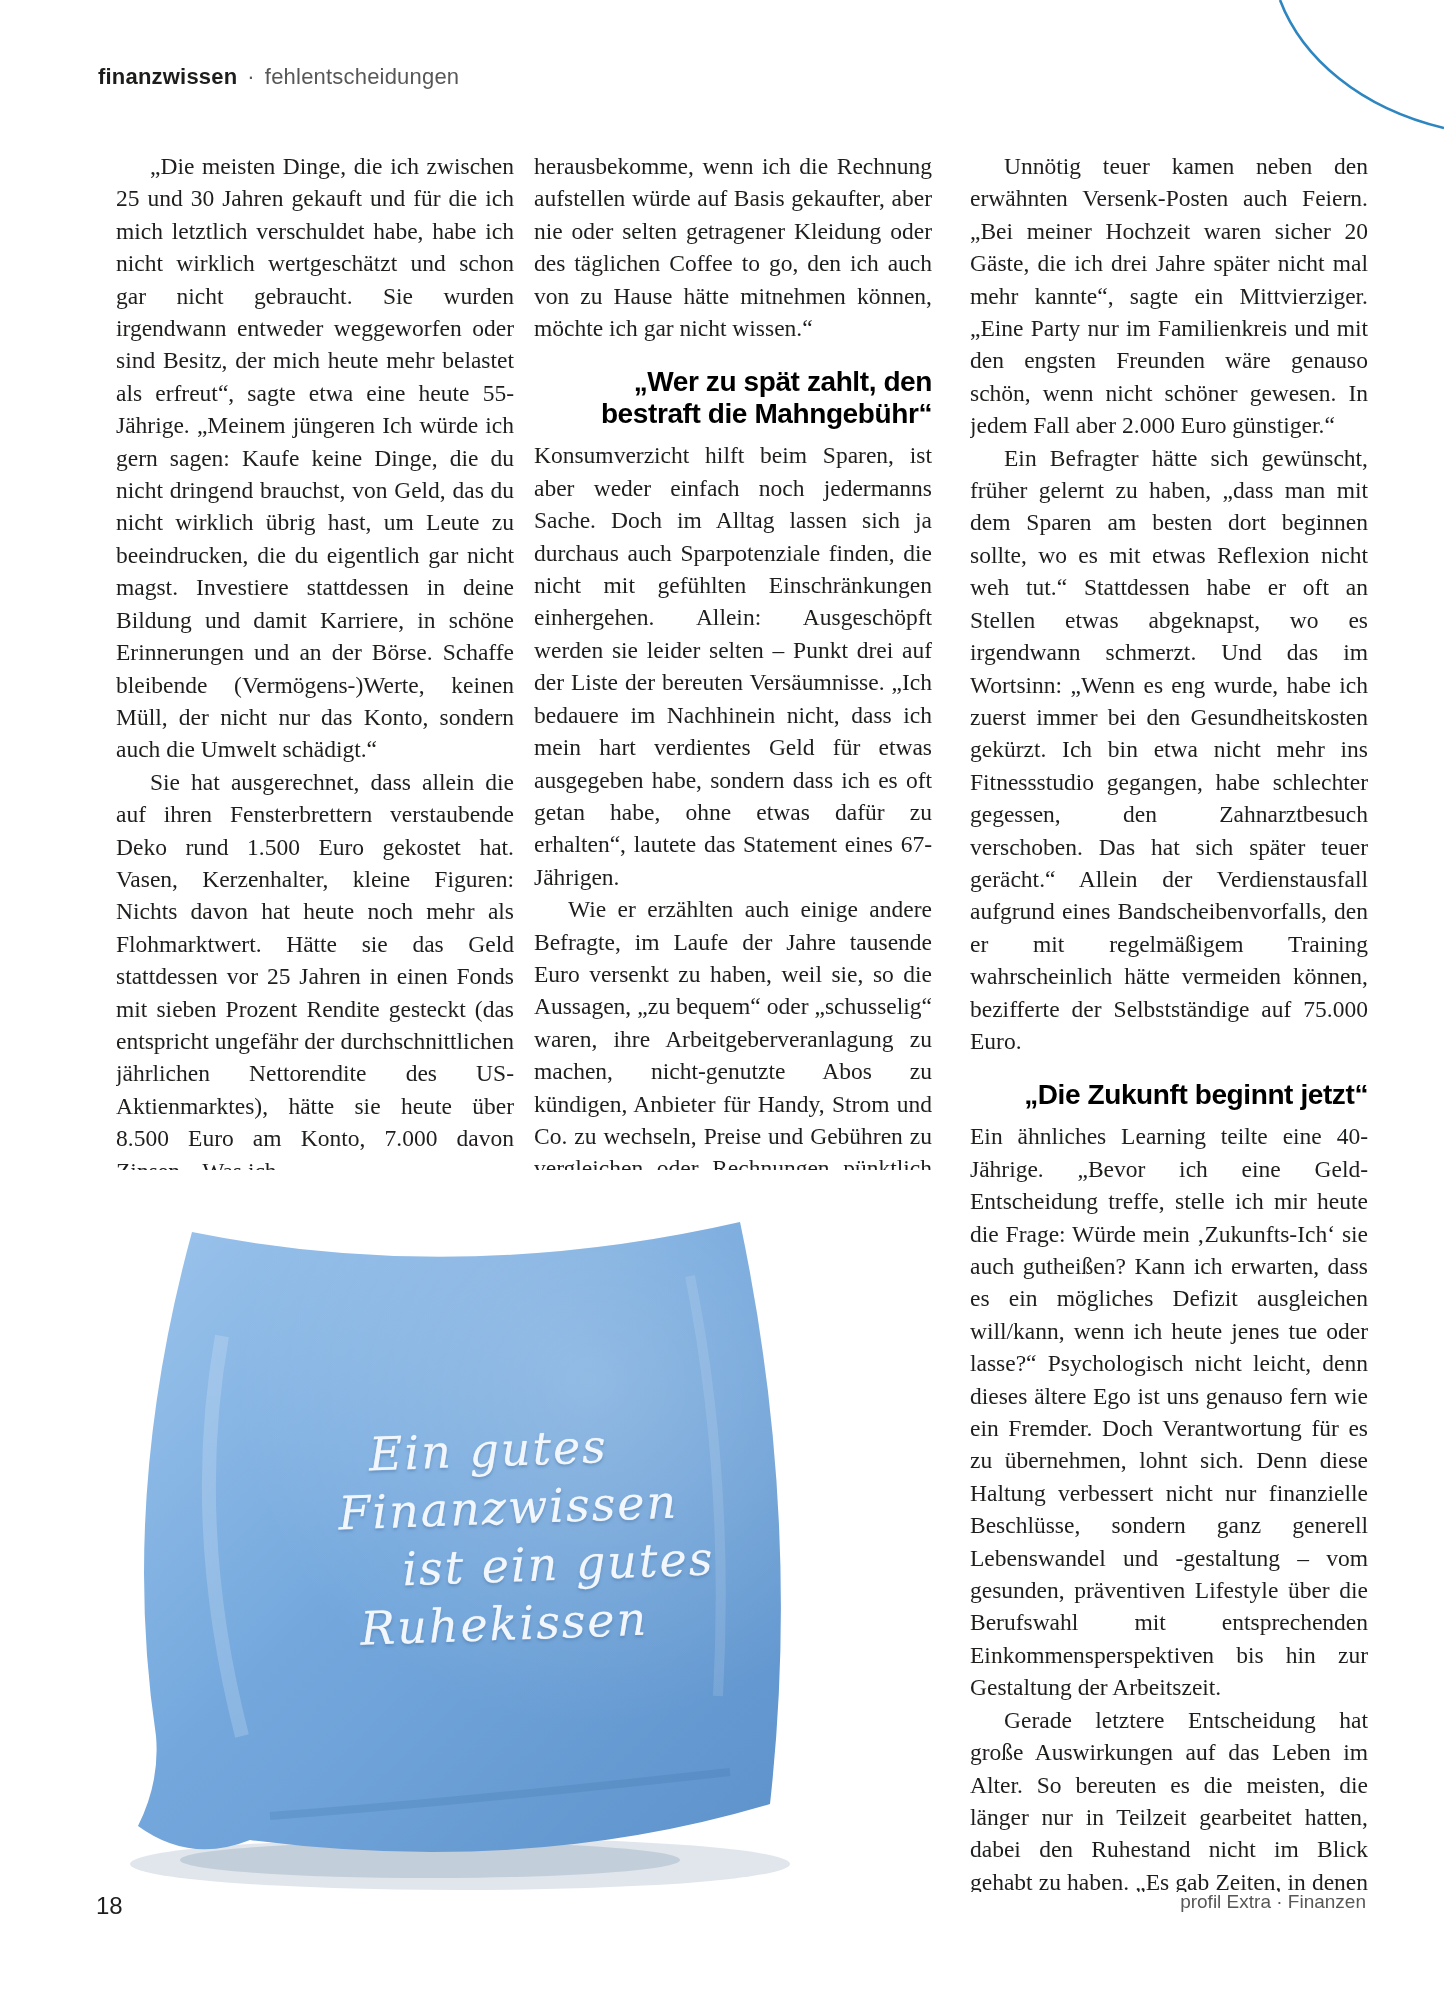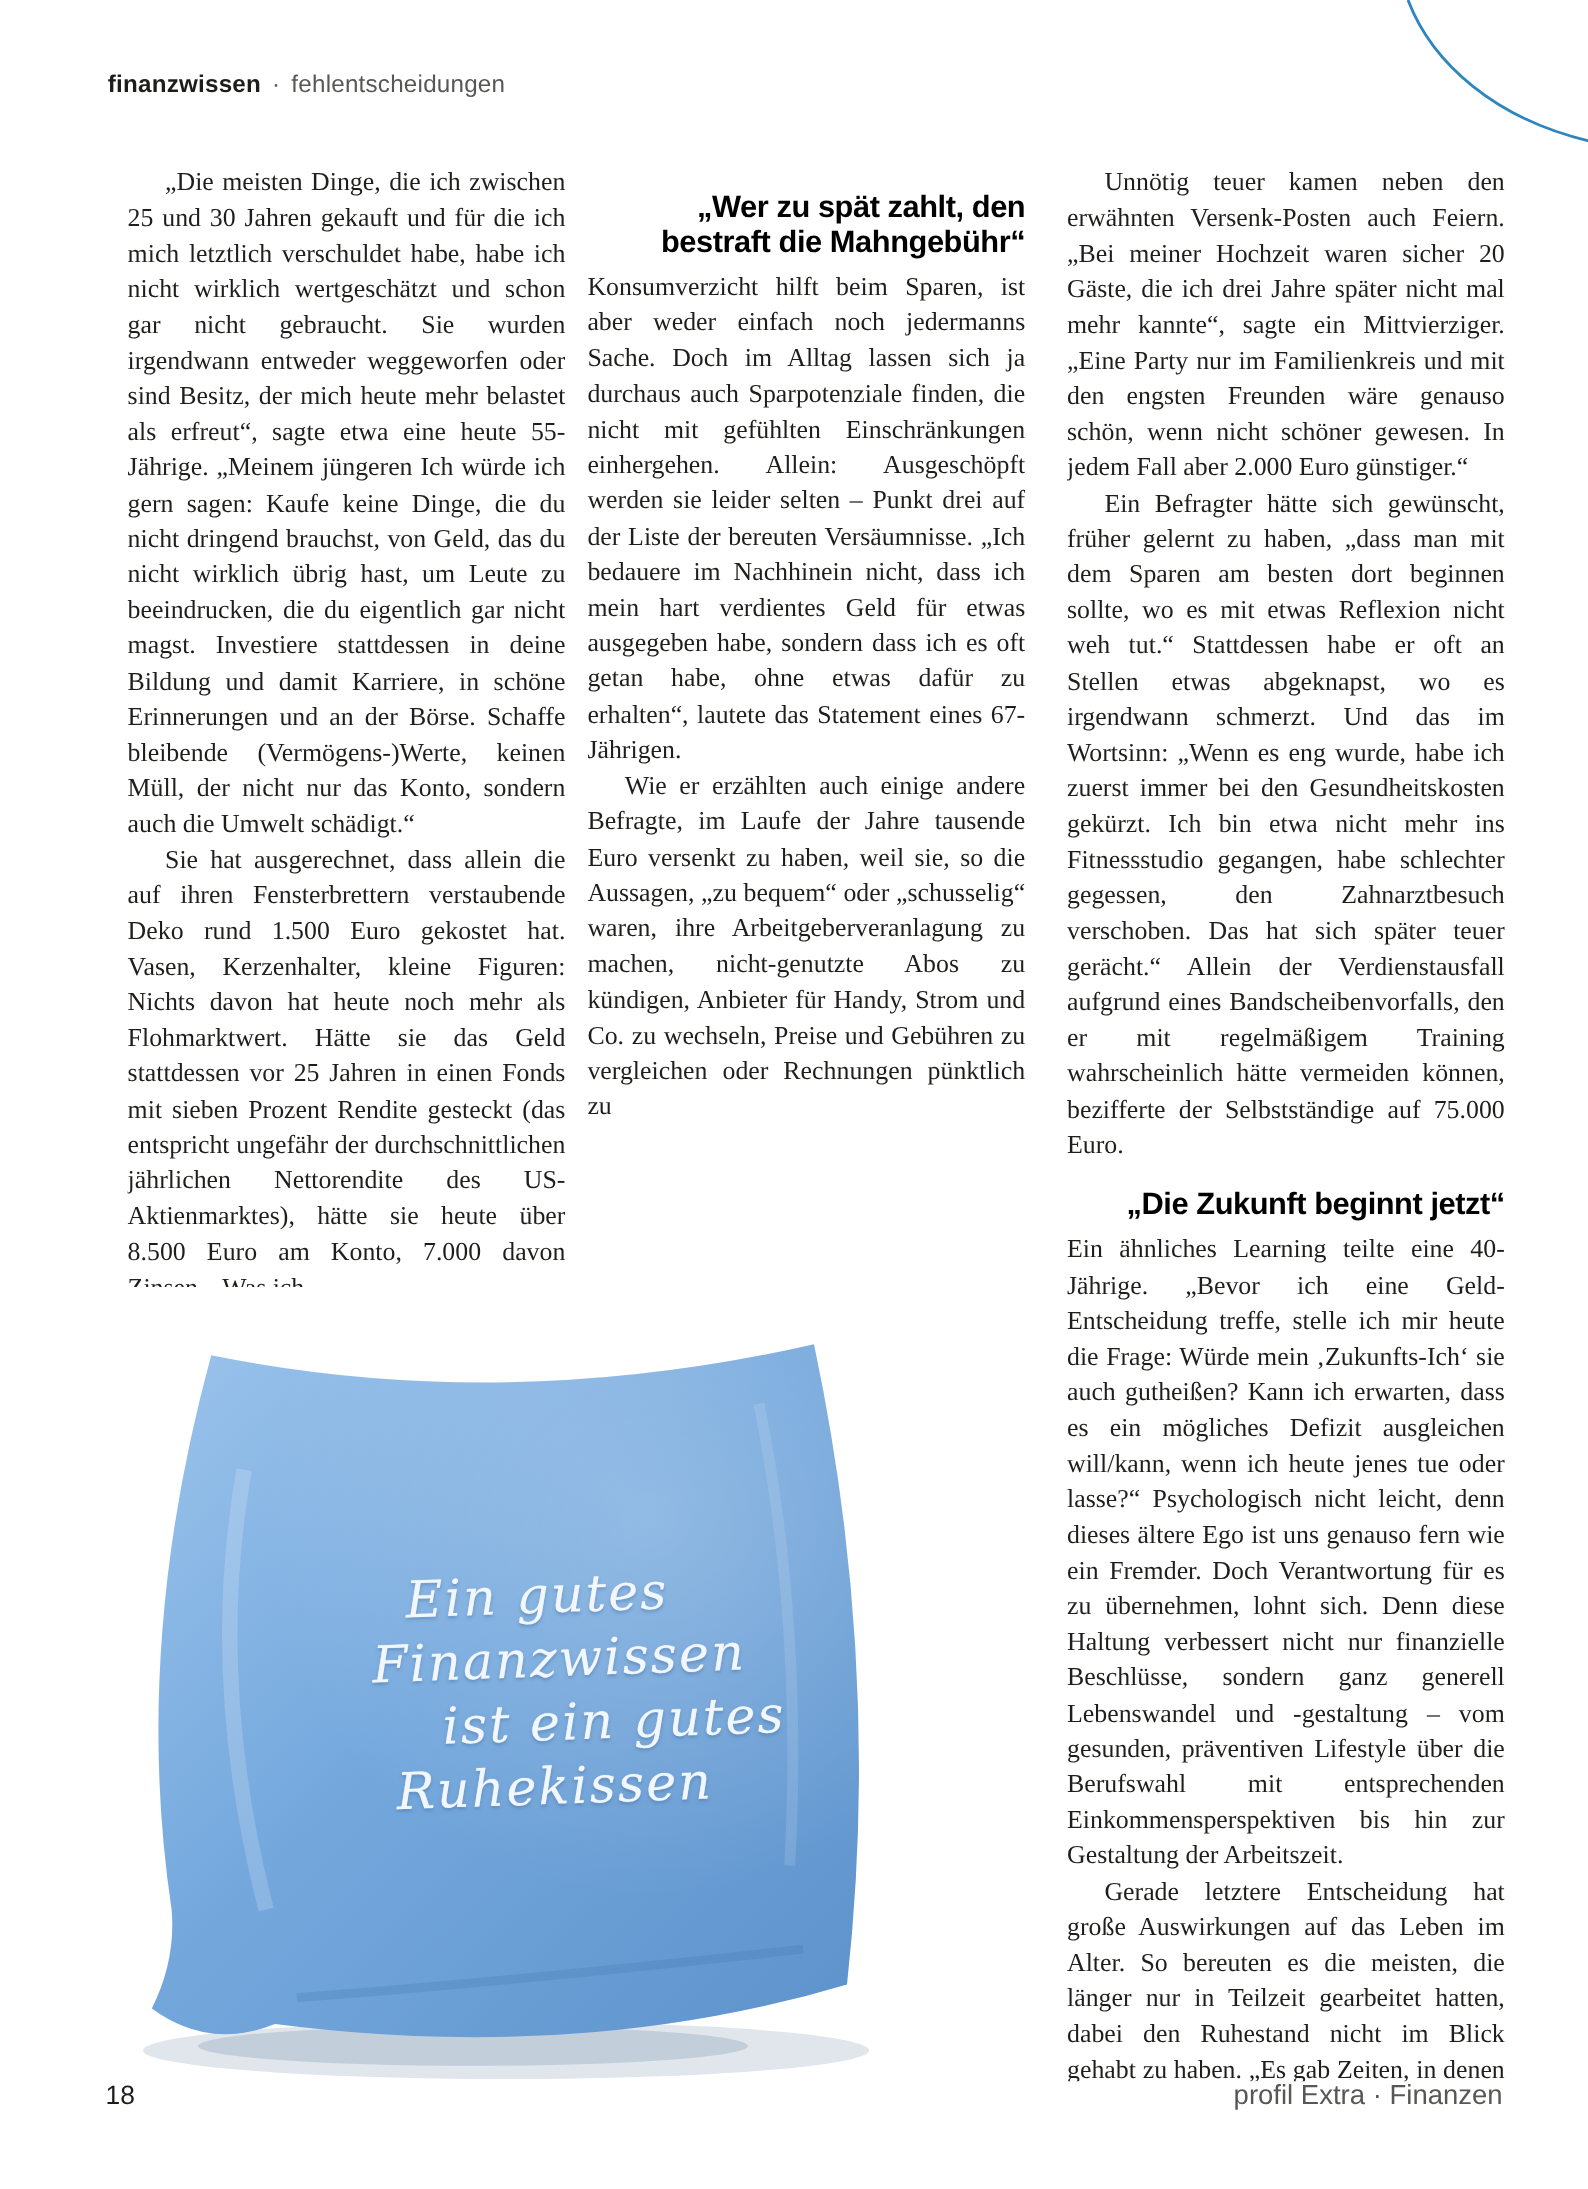--- a/index.html
+++ b/index.html
@@ -36,41 +36,42 @@
   .pline{position:absolute;width:100%;text-align:center;font-size:46px;letter-spacing:2px;white-space:nowrap;}
   .pl1{top:208px;transform:translateX(24px);}
   .pl2{top:266px;transform:translateX(42px);}
   .pl3{top:324px;transform:translateX(90px);}
   .pl4{top:382px;transform:translateX(34px);}
 
   
   .pageno{position:absolute;left:96px;top:1892px;font-family:"Liberation Sans",sans-serif;
           font-size:24px;color:#1d1d1b;}
   .brand{position:absolute;right:78px;top:1891px;font-family:"Liberation Sans",sans-serif;
-         font-size:25px;color:#575756;white-space:nowrap;}
+         font-size:19px;color:#575756;white-space:nowrap;}
 </style>
 </head>
 <body>
 
 <div class="page">
 
   <svg class="arc" width="180" height="132" viewBox="0 0 180 132">
     <path d="M16,0 C38,58 96,108 180,128" fill="none" stroke="#2e86c1" stroke-width="2.6"></path>
   </svg>
 
   <div class="kicker">
     <span class="k-strong">finanzwissen</span><span class="k-sep">·</span><span>fehlentscheidungen</span>
   </div>
 
   <div class="col" id="col1">
     <p class="ind">„Die meisten Dinge, die ich zwischen 25 und 30 Jahren gekauft und für die ich mich letztlich verschuldet habe, habe ich nicht wirklich wertgeschätzt und schon gar nicht gebraucht. Sie wurden irgendwann entweder weggeworfen oder sind Besitz, der mich heute mehr belastet als erfreut“, sagte etwa eine heute 55-Jährige. „Meinem jüngeren Ich würde ich gern sagen: Kaufe keine Dinge, die du nicht dringend brauchst, von Geld, das du nicht wirklich übrig hast, um Leute zu beeindrucken, die du eigentlich gar nicht magst. Investiere stattdessen in deine Bildung und damit Karriere, in schöne Erinnerungen und an der Börse. Schaffe bleibende (Vermögens-)Werte, keinen Müll, der nicht nur das Konto, sondern auch die Umwelt schädigt.“</p>
     <p class="ind">Sie hat ausgerechnet, dass allein die auf ihren Fensterbrettern verstaubende Deko rund 1.500 Euro gekostet hat. Vasen, Kerzenhalter, kleine Figuren: Nichts davon hat heute noch mehr als Flohmarktwert. Hätte sie das Geld stattdessen vor 25 Jahren in einen Fonds mit sieben Prozent Rendite gesteckt (das entspricht ungefähr der durchschnittlichen jährlichen Nettorendite des US-Aktienmarktes), hätte sie heute über 8.500 Euro am Konto, 7.000 davon Zinsen. „Was ich</p>
   </div>
 
   <div class="col" id="col2">
+    <p>herausbekomme, wenn ich die Rechnung aufstellen würde auf Basis gekaufter, aber nie oder selten getragener Kleidung oder des täglichen Coffee to go, den ich auch von zu Hause hätte mitnehmen können, möchte ich gar nicht wissen.“</p>
     <h2 class="subhead">„Wer zu spät zahlt, den bestraft die Mahngebühr“</h2>
     <p>Konsumverzicht hilft beim Sparen, ist aber weder einfach noch jedermanns Sache. Doch im Alltag lassen sich ja durchaus auch Sparpotenziale finden, die nicht mit gefühlten Einschränkungen einhergehen. Allein: Ausgeschöpft werden sie leider selten – Punkt drei auf der Liste der bereuten Versäumnisse. „Ich bedauere im Nachhinein nicht, dass ich mein hart verdientes Geld für etwas ausgegeben habe, sondern dass ich es oft getan habe, ohne etwas dafür zu erhalten“, lautete das Statement eines 67-Jährigen.</p>
     <p class="ind">Wie er erzählten auch einige andere Befragte, im Laufe der Jahre tausende Euro versenkt zu haben, weil sie, so die Aussagen, „zu bequem“ oder „schusselig“ waren, ihre Arbeitgeberveranlagung zu machen, nicht-genutzte Abos zu kündigen, Anbieter für Handy, Strom und Co. zu wechseln, Preise und Gebühren zu vergleichen oder Rechnungen pünktlich zu</p>
   </div>
 
   <div class="col" id="col3">
     <p class="ind">Unnötig teuer kamen neben den erwähnten Versenk-Posten auch Feiern. „Bei meiner Hochzeit waren sicher 20 Gäste, die ich drei Jahre später nicht mal mehr kannte“, sagte ein Mittvierziger. „Eine Party nur im Familienkreis und mit den engsten Freunden wäre genauso schön, wenn nicht schöner gewesen. In jedem Fall aber 2.000 Euro günstiger.“</p>
     <p class="ind">Ein Befragter hätte sich gewünscht, früher gelernt zu haben, „dass man mit dem Sparen am besten dort beginnen sollte, wo es mit etwas Reflexion nicht weh tut.“ Stattdessen habe er oft an Stellen etwas abgeknapst, wo es irgendwann schmerzt. Und das im Wortsinn: „Wenn es eng wurde, habe ich zuerst immer bei den Gesundheitskosten gekürzt. Ich bin etwa nicht mehr ins Fitnessstudio gegangen, habe schlechter gegessen, den Zahnarztbesuch verschoben. Das hat sich später teuer gerächt.“ Allein der Verdienstausfall aufgrund eines Bandscheibenvorfalls, den er mit regelmäßigem Training wahrscheinlich hätte vermeiden können, bezifferte der Selbstständige auf 75.000 Euro.</p>
     <h2 class="subhead">„Die Zukunft beginnt jetzt“</h2>
     <p>Ein ähnliches Learning teilte eine 40-Jährige. „Bevor ich eine Geld-Entscheidung treffe, stelle ich mir heute die Frage: Würde mein ‚Zukunfts-Ich‘ sie auch gutheißen? Kann ich erwarten, dass es ein mögliches Defizit ausgleichen will/kann, wenn ich heute jenes tue oder lasse?“ Psychologisch nicht leicht, denn dieses ältere Ego ist uns genauso fern wie ein Fremder. Doch Verantwortung für es zu übernehmen, lohnt sich. Denn diese Haltung verbessert nicht nur finanzielle Beschlüsse, sondern ganz generell Lebenswandel und -gestaltung – vom gesunden, präventiven Lifestyle über die Berufswahl mit entsprechenden Einkommensperspektiven bis hin zur Gestaltung der Arbeitszeit.</p>

